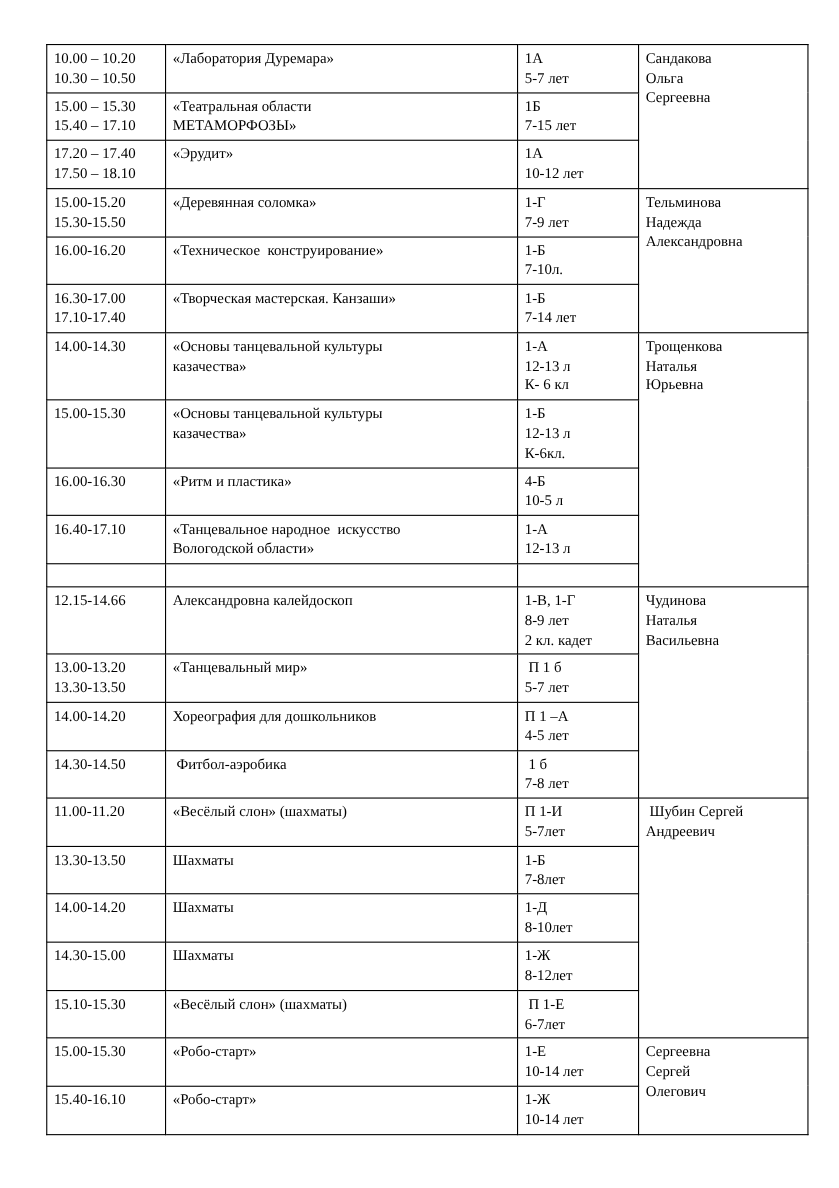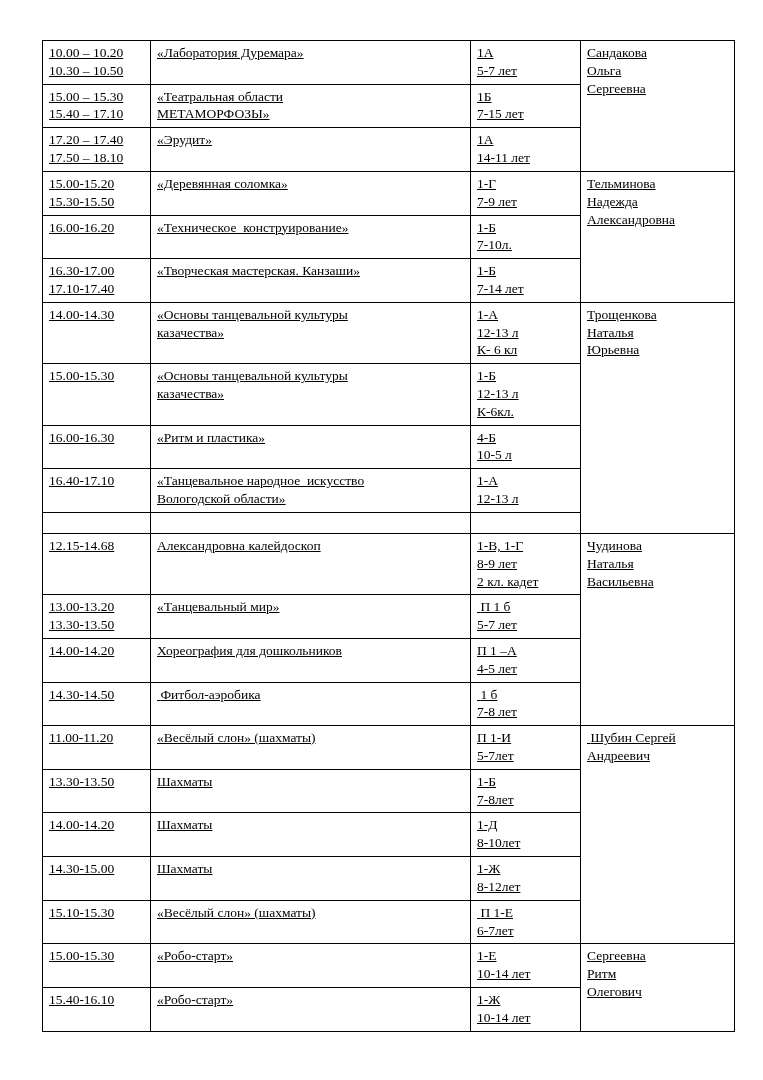--- a/index.html
+++ b/index.html
@@ -17,21 +17,20 @@
     width: 763px;
     min-height: 1080px;
     box-sizing: border-box;
     padding: 40px 30px 20px 42px;
     background: #ffffff;
   }
   table.schedule {
     border-collapse: collapse;
     width: 692px;
     table-layout: fixed;
-    text-decoration: underline;
   }
   table.schedule td {
     border: 1px solid #000000;
     vertical-align: top;
     padding: 3px 5px 4px 6px;
     font-size: 13.5px;
     line-height: 1.32;
     font-family: "Liberation Serif", serif;
   }
   .col-time   { width: 108px; }
@@ -90,21 +89,21 @@
         <tr>
           <td>
             <span class="line">17.20 – 17.40</span>
             <span class="line">17.50 – 18.10</span>
           </td>
           <td>
             <span class="line">«Эрудит»</span>
           </td>
           <td>
             <span class="line">1А</span>
-            <span class="line">14-11 лет</span>
+            <span class="line">10-12 лет</span>
           </td>
         </tr>
         <tr>
           <td>
             <span class="line">15.00-15.20</span>
             <span class="line">15.30-15.50</span>
           </td>
           <td>
             <span class="line">«Деревянная соломка»</span>
           </td>
@@ -207,21 +206,21 @@
           </td>
           <td>
             <span class="line"></span>
           </td>
           <td>
             <span class="line"></span>
           </td>
         </tr>
         <tr>
           <td>
-            <span class="line">12.15-14.68</span>
+            <span class="line">12.15-14.66</span>
           </td>
           <td>
             <span class="line">Александровна калейдоскоп</span>
           </td>
           <td>
             <span class="line">1-В, 1-Г</span>
             <span class="line">8-9 лет</span>
             <span class="line">2 кл. кадет</span>
           </td>
           <td class="pad-cell" rowspan="4">
@@ -337,21 +336,21 @@
           </td>
           <td>
             <span class="line">«Робо-старт»</span>
           </td>
           <td>
             <span class="line">1-Е</span>
             <span class="line">10-14 лет</span>
           </td>
           <td class="pad-cell" rowspan="2">
             <span class="line">Сергеевна</span>
-            <span class="line">Ритм</span>
+            <span class="line">Сергей</span>
             <span class="line">Олегович</span>
           </td>
         </tr>
         <tr>
           <td>
             <span class="line">15.40-16.10</span>
           </td>
           <td>
             <span class="line">«Робо-старт»</span>
           </td>

